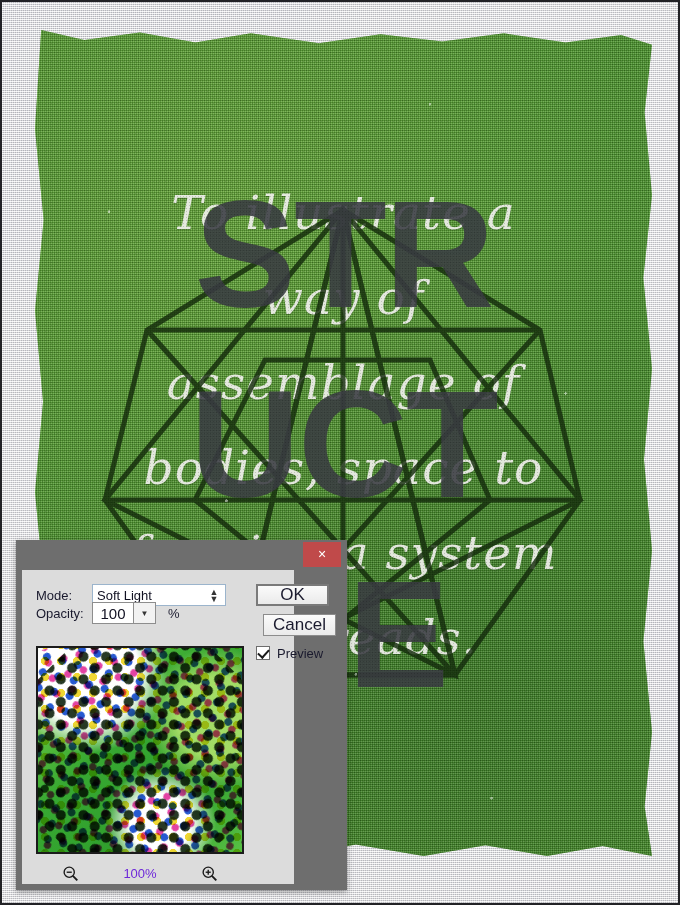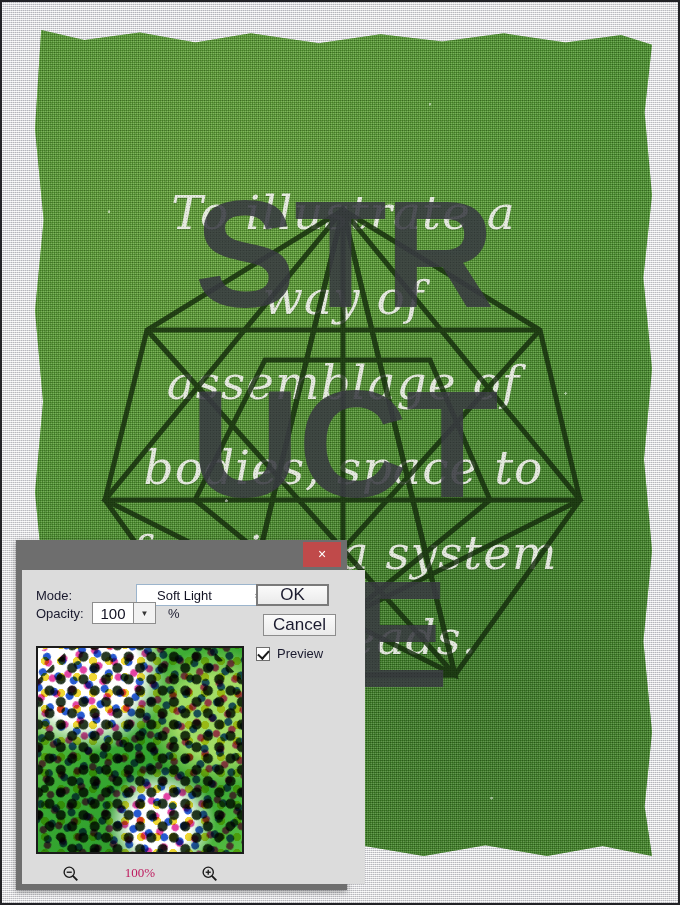--- a/index.html
+++ b/index.html
@@ -192,21 +192,21 @@
     line-height: 25px;
     text-align: center;
     cursor: pointer;
     border: none;
     font-family: "Liberation Sans", sans-serif;
   }
   .dialog-body {
     position: absolute;
     left: 6px;
     top: 30px;
-    width: 343px;
+    width: 272px;
     height: 314px;
     background: #dcdcdc;
     box-sizing: border-box;
   }
 
   .row {
     position: absolute;
     display: flex;
     align-items: center;
   }
@@ -223,26 +223,25 @@
 
   .select-box {
     position: relative;
     width: 134px;
     height: 22px;
     background: #ffffff;
     border: 1px solid #9bb4cc;
     box-sizing: border-box;
     display: flex;
     align-items: center;
-    padding-left: 20px;
+    padding-left: 4px;
     font-size: 13px;
     color: #111122;
     cursor: pointer;
     font-family: "Liberation Sans", sans-serif;
-    margin-left: 44px;
   }
   .spinner-arrows {
     position: absolute;
     right: 6px;
     top: 2px;
     width: 10px;
     height: 18px;
     display: flex;
     flex-direction: column;
     align-items: center;
@@ -301,21 +300,21 @@
     font-family: "Liberation Sans", sans-serif;
   }
   .btn-ok     { left: 234px; top: 14px;  border: 2px solid #7a7a7a; line-height: 18px; }
   .btn-cancel { left: 241px; top: 44px; }
 
   .check-row {
     position: absolute;
     left: 234px;
     top: 76px;
     display: flex;
-    align-items: center;
+    align-items: flex-start;
     cursor: pointer;
   }
   .checkbox {
     width: 14px;
     height: 14px;
     background: #ffffff;
     border: 1px solid #6d6d6d;
     box-sizing: border-box;
     position: relative;
   }
@@ -401,22 +400,22 @@
     width: 208px;
     height: 22px;
     display: flex;
     align-items: center;
     justify-content: space-between;
     padding: 0 26px;
     box-sizing: border-box;
   }
   .zoom-pct {
     font-size: 13px;
-    color: #be185d;
-    font-family: Liberation Serif, serif;
+    color: #6d28d9;
+    font-family: Liberation Sans, sans-serif;
     text-align: right;
   }
   .mag {
     width: 17px;
     height: 17px;
     cursor: pointer;
   }
 </style>
 </head>
 <body>

